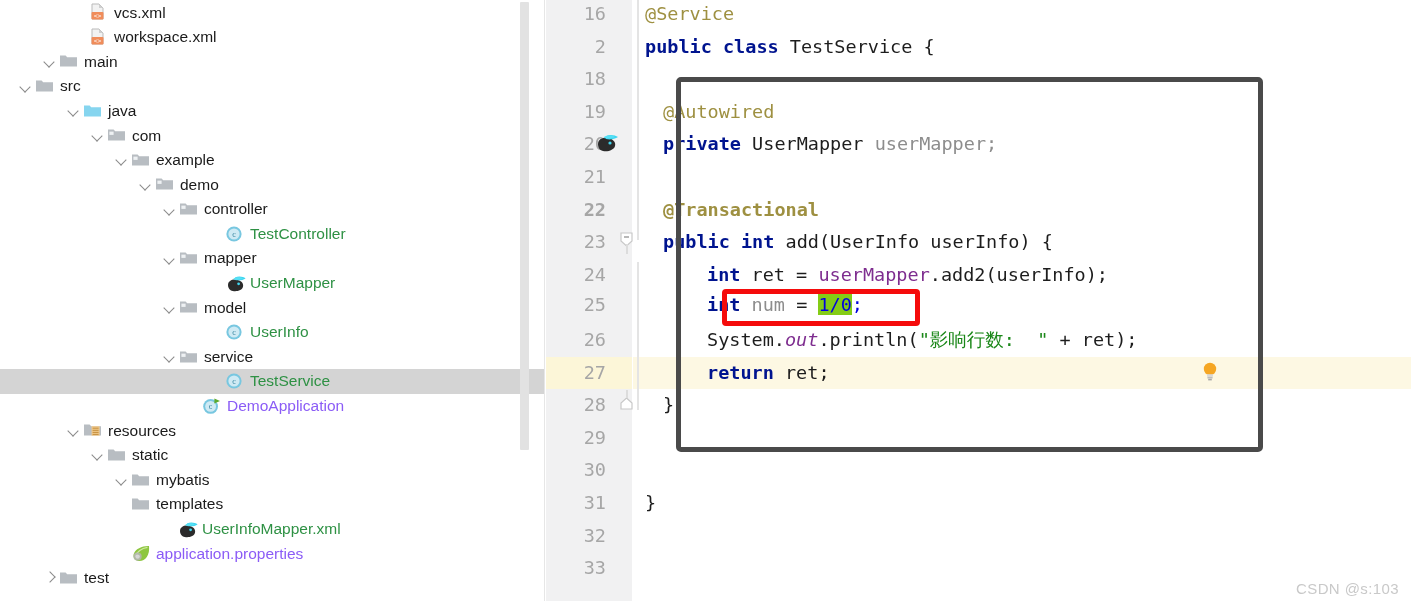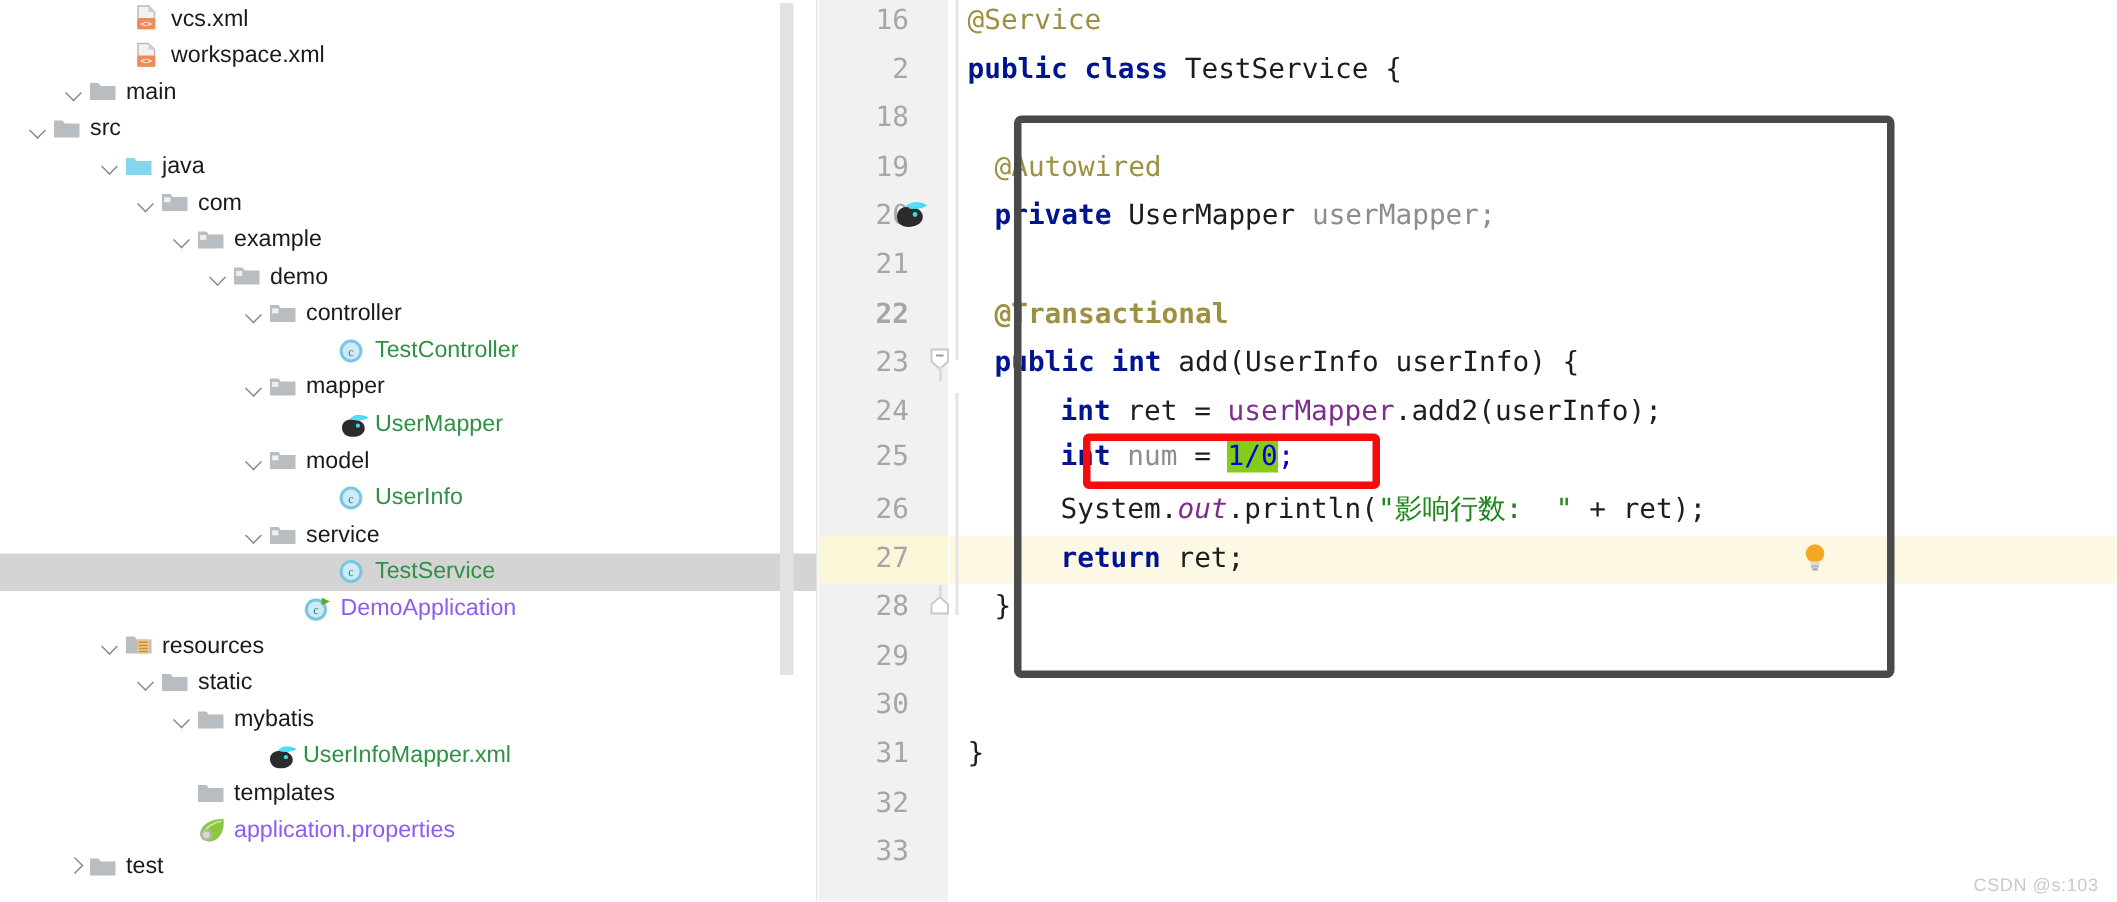--- a/index.html
+++ b/index.html
@@ -204,21 +204,21 @@
     border: 5px solid #f50b0b;
     border-radius: 4px;
     box-sizing: border-box;
     pointer-events: none;
   }
 
   
   #watermark {
     position: absolute;
     right: 12px; bottom: 4px;
-    font-size: 12px;
+    font-size: 15px;
     color: #c9c9c9;
     font-family: "Liberation Sans", sans-serif;
     letter-spacing: 0.4px;
   }
 </style>
 </head>
 <body>
 
 <div id="root">
 
@@ -450,41 +450,41 @@
           <span style="display: inline-block; flex: 0 0 114px; height: 1px;"></span>
           <span class="arrow down"></span>
           <span class="icon-wrap">
             <svg width="19" height="17" viewBox="0 0 19 17">
               <path d="M1 3.4 h5.6 l1.6 1.9 H18 v9.3 H1 Z" fill="#b8bdc2"></path>
             </svg>
           </span>
           <span class="tree-label lbl-plain">mybatis</span>
         </div>
         <div class="tree-row">
+          <span style="display: inline-block; flex: 0 0 114px; height: 1px;"></span>
+          <span class="arrow "></span>
+          <span class="icon-wrap">
+            <svg width="19" height="17" viewBox="0 0 19 17">
+              <path d="M1 3.4 h5.6 l1.6 1.9 H18 v9.3 H1 Z" fill="#b8bdc2"></path>
+            </svg>
+          </span>
+          <span class="tree-label lbl-plain">templates</span>
+        </div>
+        <div class="tree-row">
           <span style="display: inline-block; flex: 0 0 160px; height: 1px;"></span>
           <span class="arrow "></span>
           <span class="icon-wrap">
             <svg width="22" height="19" viewBox="0 0 22 19">
               <path d="M3 11 C3 6.6, 7.6 4.8, 12 5.7 C16.3 6.6, 18.8 9.3, 18 12.8 C17.2 16.3, 12 17.8, 7.8 17 C4.4 16.3, 3 13.6, 3 11 Z" fill="#2b2b2b"></path>
               <path d="M10 3.6 C13.6 1.8, 18 2.6, 20.6 4.4 C18 6.2, 13.6 6.8, 10 5.9 Z" fill="#3fd6f0"></path>
               <path d="M8.5 4.6 C11.2 2.8, 15.6 2.8, 18.2 4.6 C15.6 6, 11.2 6.4, 8.5 5.5 Z" fill="#57e0f5"></path>
               <circle cx="13.6" cy="9.8" r="1.4" fill="#3fd6f0"></circle>
             </svg>
           </span>
           <span class="tree-label lbl-green">UserInfoMapper.xml</span>
-        </div>
-        <div class="tree-row">
-          <span style="display: inline-block; flex: 0 0 114px; height: 1px;"></span>
-          <span class="arrow "></span>
-          <span class="icon-wrap">
-            <svg width="19" height="17" viewBox="0 0 19 17">
-              <path d="M1 3.4 h5.6 l1.6 1.9 H18 v9.3 H1 Z" fill="#b8bdc2"></path>
-            </svg>
-          </span>
-          <span class="tree-label lbl-plain">templates</span>
         </div>
         <div class="tree-row">
           <span style="display: inline-block; flex: 0 0 114px; height: 1px;"></span>
           <span class="arrow "></span>
           <span class="icon-wrap">
             <svg width="21" height="19" viewBox="0 0 21 19">
               <path d="M18 2 C12 1.6, 4 4.6, 2.6 10.4 C1.8 14, 4.4 17, 8.4 17 C14.4 17, 19 11, 18 2 Z" fill="#8dc63f"></path>
               <path d="M16.5 3.4 C11.6 4.2, 6.2 7.4, 4 12.6" stroke="#cfe8a0" stroke-width="1.3" fill="none"></path>
               <circle cx="6.6" cy="12.6" r="4.1" fill="#b5b5b5" opacity="0.85"></circle>
               <circle cx="6.6" cy="12.6" r="2.2" fill="#d6d6d6"></circle>

